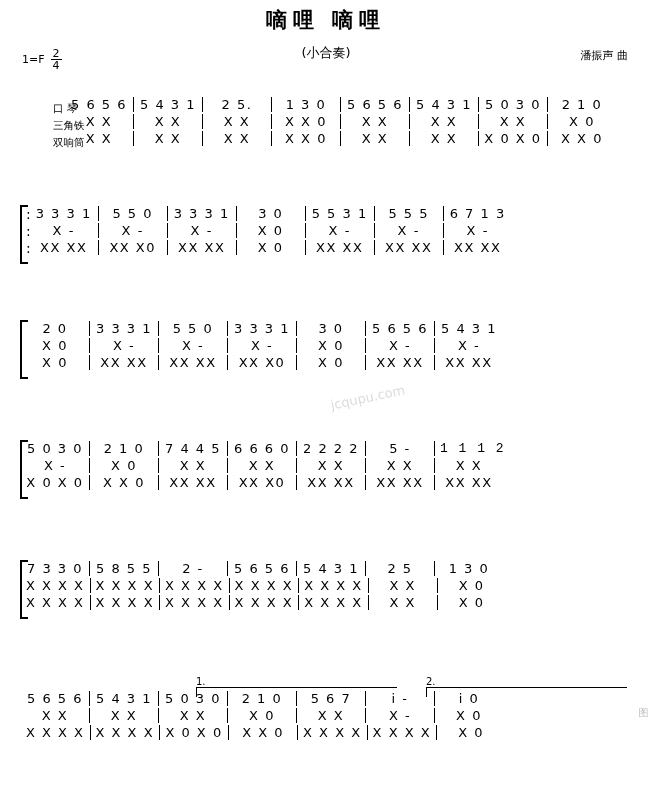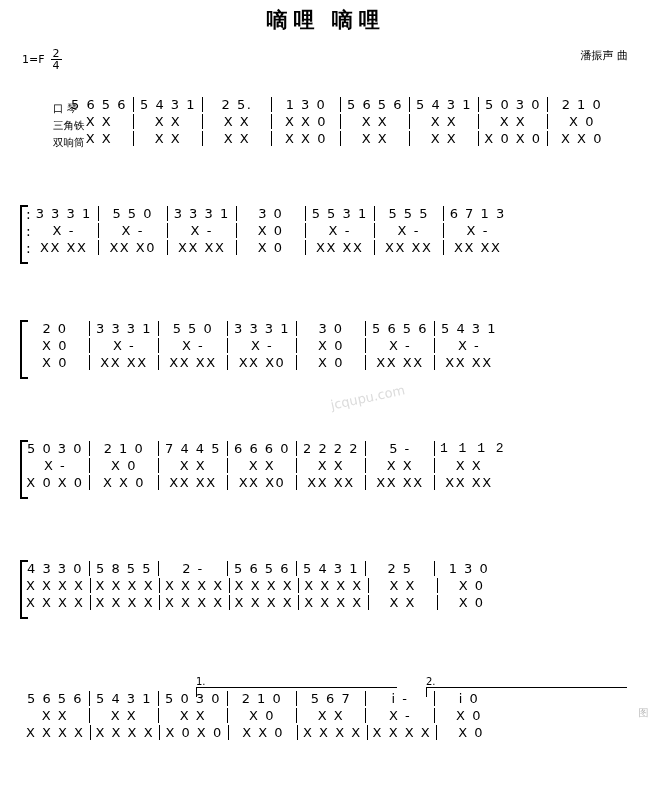--- a/index.html
+++ b/index.html
@@ -12,21 +12,21 @@
     overflow:hidden;
   }
   .sheet{position:relative;width:652px;height:807px;}
 
   
   .title{
     position:absolute;top:6px;left:0;width:652px;
     text-align:center;
     font-size:21px;font-weight:bold;
     letter-spacing:6px;
-    font-family:Liberation Serif, serif;
+    font-family:Liberation Sans, sans-serif;
   }
   .subtitle{
     position:absolute;top:44px;left:0;width:652px;
     text-align:center;font-size:13px;
     font-family:"DejaVu Sans", sans-serif;
   }
   .keysig{
     position:absolute;top:48px;left:22px;
     font-size:11px;font-family:"DejaVu Sans", sans-serif;
     display:flex;align-items:center;gap:6px;
@@ -95,20 +95,21 @@
     position:absolute;right:2px;top:700px;
     font-size:10px;color:#bbb;writing-mode:vertical-rl;
   }
 </style>
 </head>
 <body>
 
 <div class="sheet">
 
   <div class="title">嘀哩  嘀哩</div>
+  <div class="subtitle">(小合奏)</div>
 
   <div class="keysig">
     <span>1=F</span>
     <span class="frac">
       <span class="num">2</span>
       <span class="den">4</span>
     </span>
   </div>
 
   <div class="composer">潘振声 曲</div>
@@ -350,21 +351,21 @@
               <span class="cell" style="min-width: 58px; letter-spacing: 1.5px;">XX  XX</span>
             </div>
           </div>
         </div>
       </div>
       <div class="system" style="top: 560px;">
         <div style="position: relative; margin-left: 8px;">
           <div class="brace" style="height: 55px;"></div>
           <div class="staff-row">
             <div class="cells">
-              <span class="cell" style="min-width: 58px; letter-spacing: 1.5px;">4 3  3 0</span>
+              <span class="cell" style="min-width: 58px; letter-spacing: 1.5px;">7 3  3 0</span>
               <span class="bar"></span>
               <span class="cell" style="min-width: 58px; letter-spacing: 1.5px;">5 8  5 5</span>
               <span class="bar"></span>
               <span class="cell" style="min-width: 58px; letter-spacing: 1.5px;">2   -</span>
               <span class="bar"></span>
               <span class="cell" style="min-width: 58px; letter-spacing: 1.5px;">5 6  5 6</span>
               <span class="bar"></span>
               <span class="cell" style="min-width: 58px; letter-spacing: 1.5px;">5 4  3 1</span>
               <span class="bar"></span>
               <span class="cell" style="min-width: 58px; letter-spacing: 1.5px;">2  5</span>

